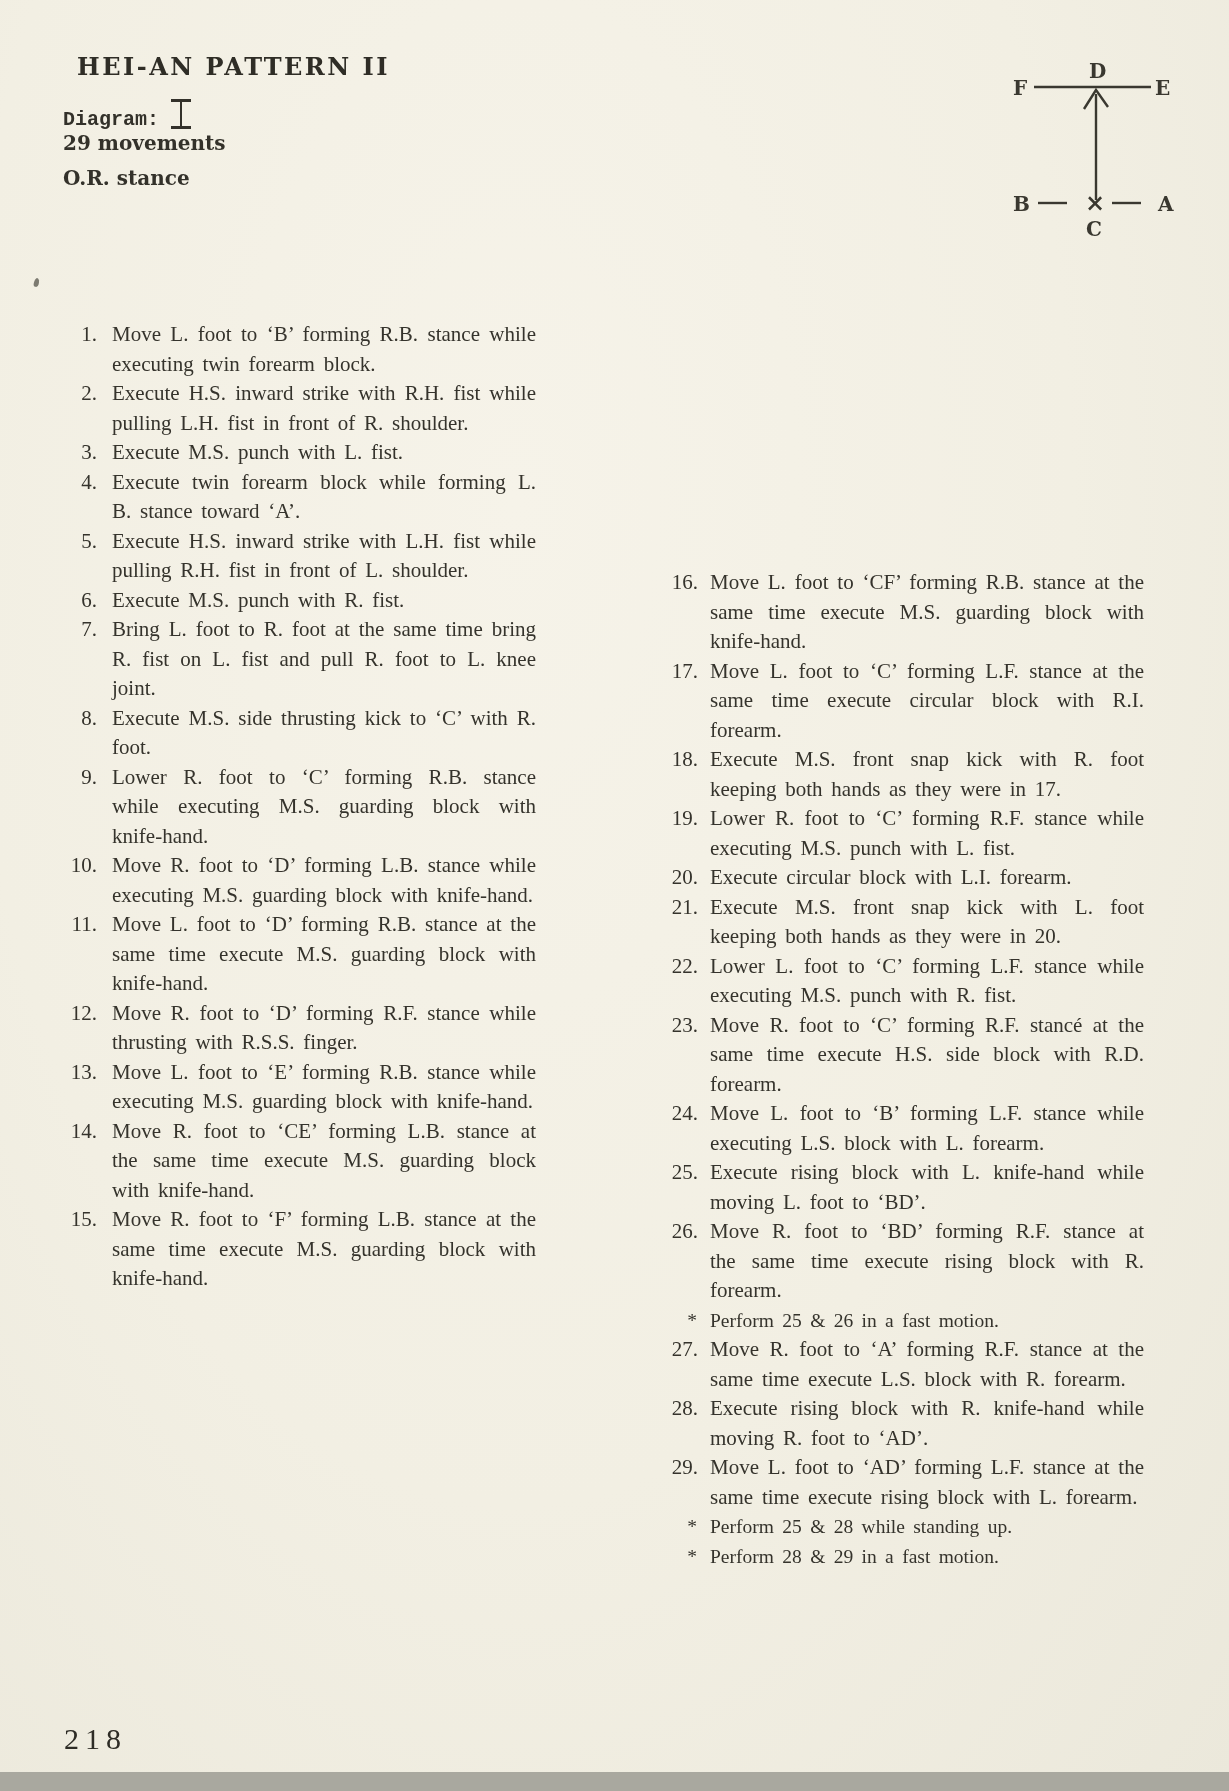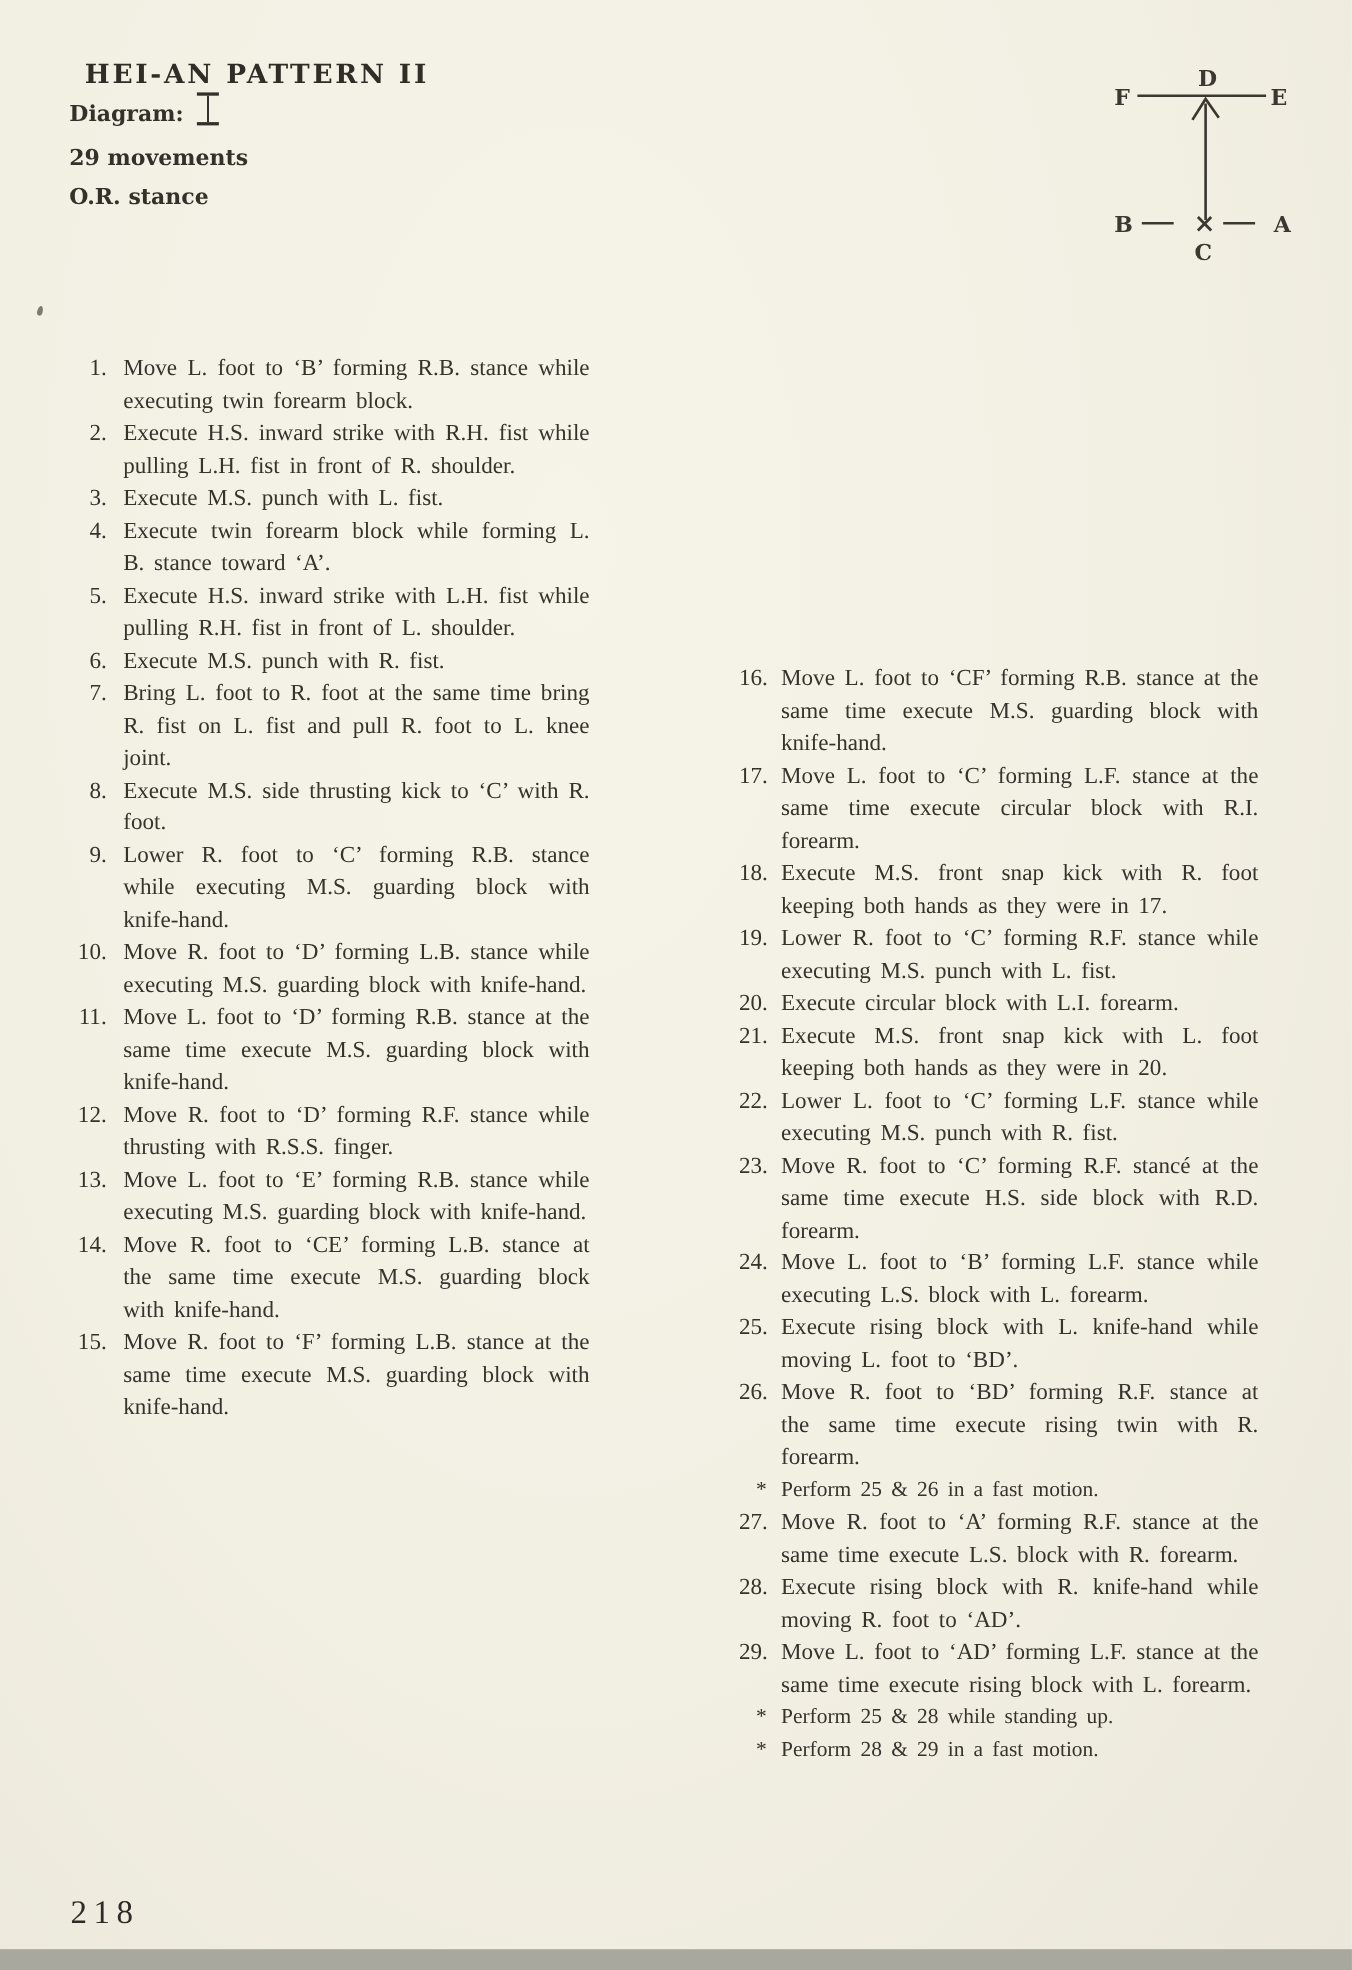--- a/index.html
+++ b/index.html
@@ -14,41 +14,41 @@
   }
   
   .title {
     position:absolute; left:62px; top:52px;
     font-family:"DejaVu Serif","Liberation Serif",serif;
     font-weight:bold; font-size:24px; letter-spacing:2.5px;
     color:#2f2d26;
     margin-left:15px;
   }
   .hline { position:absolute; left:63px; font-family:"DejaVu Serif","Liberation Serif",serif; font-weight:bold; font-size:20px; color:#33312a; }
-  .hline-diagram { top:84px; }
+  .hline-diagram { top:99px;font-family:Liberation Mono, monospace; }
   .hline-moves   { top:131px;text-align:center; }
   .hline-stance  { top:166px; }
   .ibeam {
     display:inline-block; width:20px; height:24px;
     margin-left:12px; vertical-align:-4px;
     border-top:3.5px solid #33312a; border-bottom:3.5px solid #33312a;
     background:linear-gradient(to right, transparent 44%, #33312a 44%, #33312a 57%, transparent 57%);
   }
   
   .diagram { position:absolute; left:1005px; top:50px; width:175px; height:190px; }
   .diagram text {
     font-family:"DejaVu Serif","Liberation Serif",serif;
     font-weight:bold; font-size:20px; fill:#3a3830;
   }
   .diagram .xmark { font-size:24px; }
   .diagram line, .diagram path { stroke:#3a3830; stroke-width:2.4; fill:none; }
   
   .col { position:absolute; }
   .col-left  { left:62px;  top:320px; width:480px; }
-  .col-right { left:650px; top:602px; width:500px; }
+  .col-right { left:650px; top:568px; width:500px; }
   .mv { display:flex; line-height:29.5px; font-size:21px; }
   .mv-label { flex:none; width:35px; margin-right:15px; text-align:right; }
   .mv-text  { width:424px; text-align:justify; word-spacing:3.5px; }
   .col-right .mv-label { width:48px; margin-right:12px; }
   .col-right .mv-text  { width:434px; }
   .mv.type-note { font-size:19.5px; }
   .mv.type-note .mv-label { letter-spacing:1px; }
   
   .page-number {
     position:absolute; left:64px; top:1722px;
@@ -196,21 +196,21 @@
       <div class="mv">
       <span class="mv-label">24.</span>
       <span class="mv-text">Move L. foot to ‘B’ forming L.F. stance while executing L.S. block with L. forearm.</span>
     </div>
       <div class="mv">
       <span class="mv-label">25.</span>
       <span class="mv-text">Execute rising block with L. knife-hand while moving L. foot to ‘BD’.</span>
     </div>
       <div class="mv">
       <span class="mv-label">26.</span>
-      <span class="mv-text">Move R. foot to ‘BD’ forming R.F. stance at the same time execute rising twin with R. forearm.</span>
+      <span class="mv-text">Move R. foot to ‘BD’ forming R.F. stance at the same time execute rising block with R. forearm.</span>
     </div>
       <div class="mv type-note">
       <span class="mv-label">*</span>
       <span class="mv-text">Perform 25 &amp; 26 in a fast motion.</span>
     </div>
       <div class="mv">
       <span class="mv-label">27.</span>
       <span class="mv-text">Move R. foot to ‘A’ forming R.F. stance at the same time execute L.S. block with R. forearm.</span>
     </div>
       <div class="mv">

